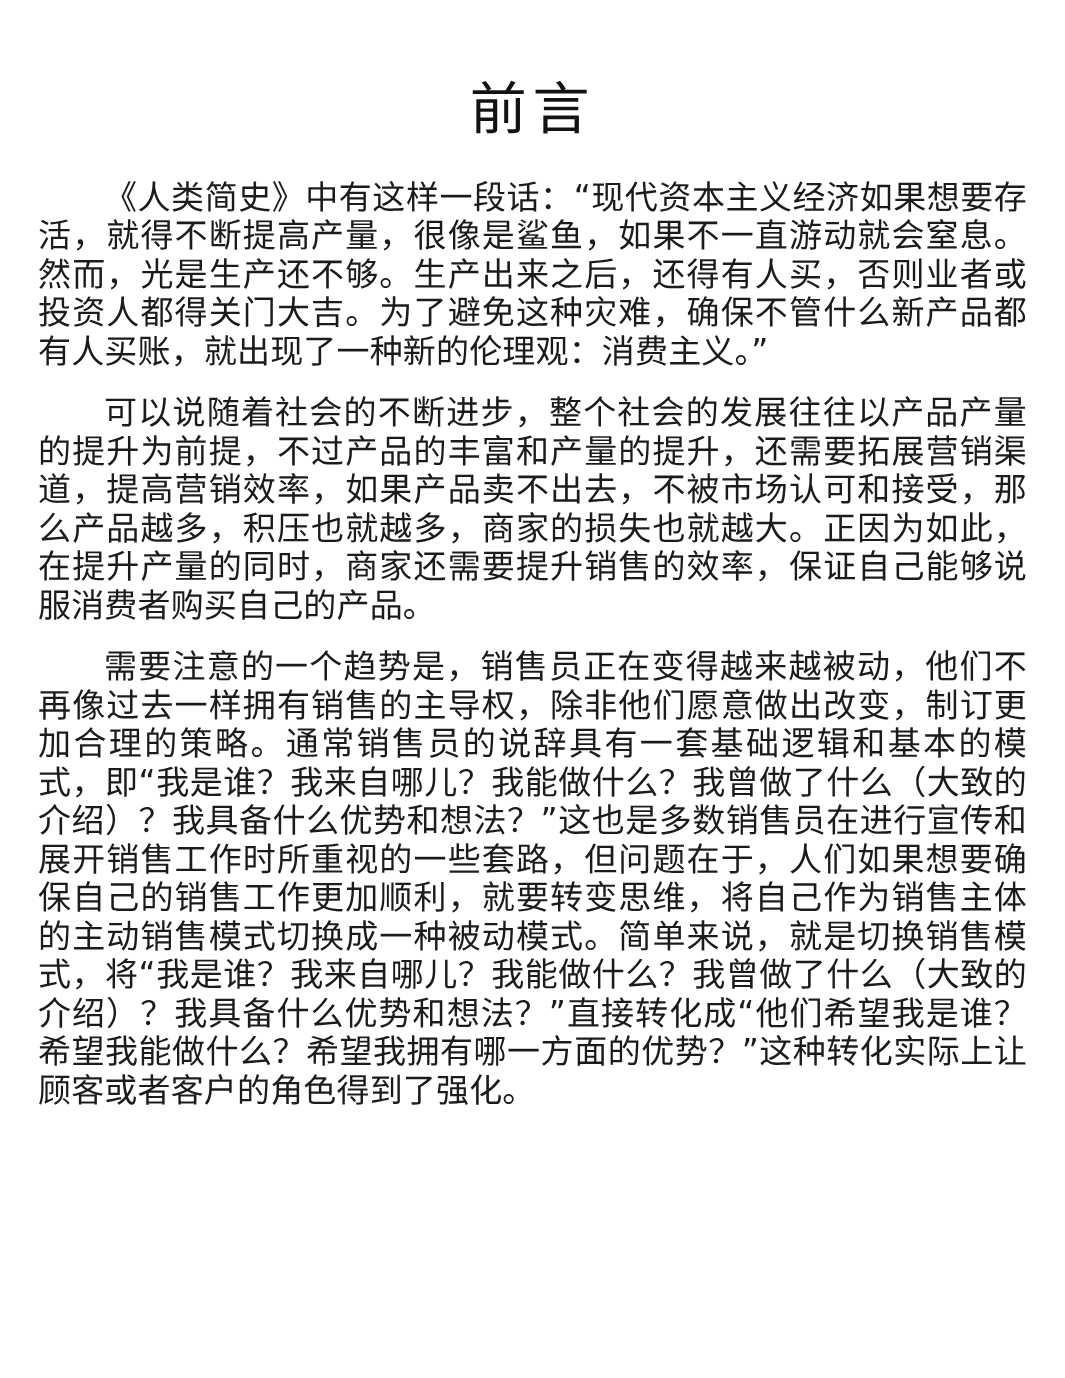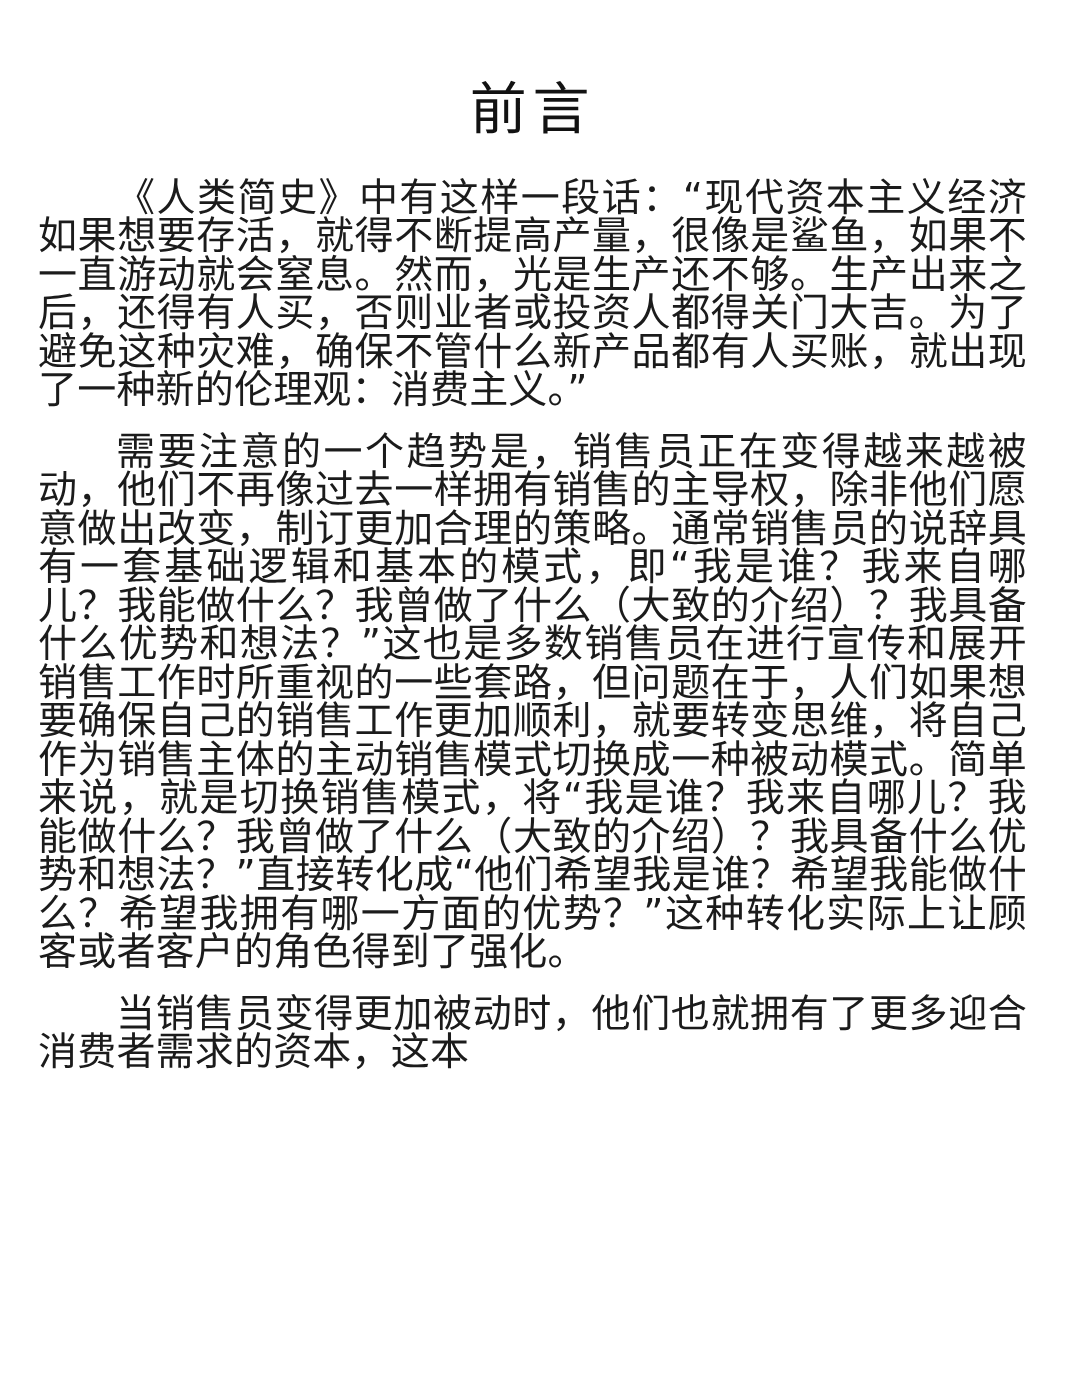--- a/index.html
+++ b/index.html
@@ -35,21 +35,21 @@
     margin: 0;
     padding-top: 78px;
     padding-bottom: 0;
   }
 
   .body-copy {
     margin-top: 38px;
   }
 
   .para {
-    font-size: 39px;
+    font-size: 33px;
     line-height: 38.5px;
     letter-spacing: 0.005em;
     color: #1b1b1b;
     text-align: justify;
     text-justify: inter-character;
     margin: 0 0 23px 0;
     text-indent: 2em;
     word-break: break-all;
     font-weight: 400;
   }
@@ -66,20 +66,21 @@
 </head>
 <body>
 
 <div class="page">
 
   <h1 class="doc-title">前言</h1>
 
   <div class="body-copy">
     <p class="para">《人类简史》中有这样一段话：“现代资本主义经济如果想要存活，就得不断提高产量，很像是鲨鱼，如果不一直游动就会窒息。然而，光是生产还不够。生产出来之后，还得有人买，否则业者或投资人都得关门大吉。为了避免这种灾难，确保不管什么新产品都有人买账，就出现了一种新的伦理观：消费主义。”</p>
 
+    <p class="para">可以说随着社会的不断进步，整个社会的发展往往以产品产量的提升为前提，不过产品的丰富和产量的提升，还需要拓展营销渠道，提高营销效率，如果产品卖不出去，不被市场认可和接受，那么产品越多，积压也就越多，商家的损失也就越大。正因为如此，在提升产量的同时，商家还需要提升销售的效率，保证自己能够说服消费者购买自己的产品。</p>
 
 
     <p class="para">需要注意的一个趋势是，销售员正在变得越来越被动，他们不再像过去一样拥有销售的主导权，除非他们愿意做出改变，制订更加合理的策略。通常销售员的说辞具有一套基础逻辑和基本的模式，即“我是谁？我来自哪儿？我能做什么？我曾做了什么（大致的介绍）？我具备什么优势和想法？”这也是多数销售员在进行宣传和展开销售工作时所重视的一些套路，但问题在于，人们如果想要确保自己的销售工作更加顺利，就要转变思维，将自己作为销售主体的主动销售模式切换成一种被动模式。简单来说，就是切换销售模式，将“我是谁？我来自哪儿？我能做什么？我曾做了什么（大致的介绍）？我具备什么优势和想法？”直接转化成“他们希望我是谁？希望我能做什么？希望我拥有哪一方面的优势？”这种转化实际上让顾客或者客户的角色得到了强化。</p>
 
     <p class="para para-clipped">当销售员变得更加被动时，他们也就拥有了更多迎合消费者需求的资本，这本</p>
   </div>
 
 </div>
 
 </body></html>

